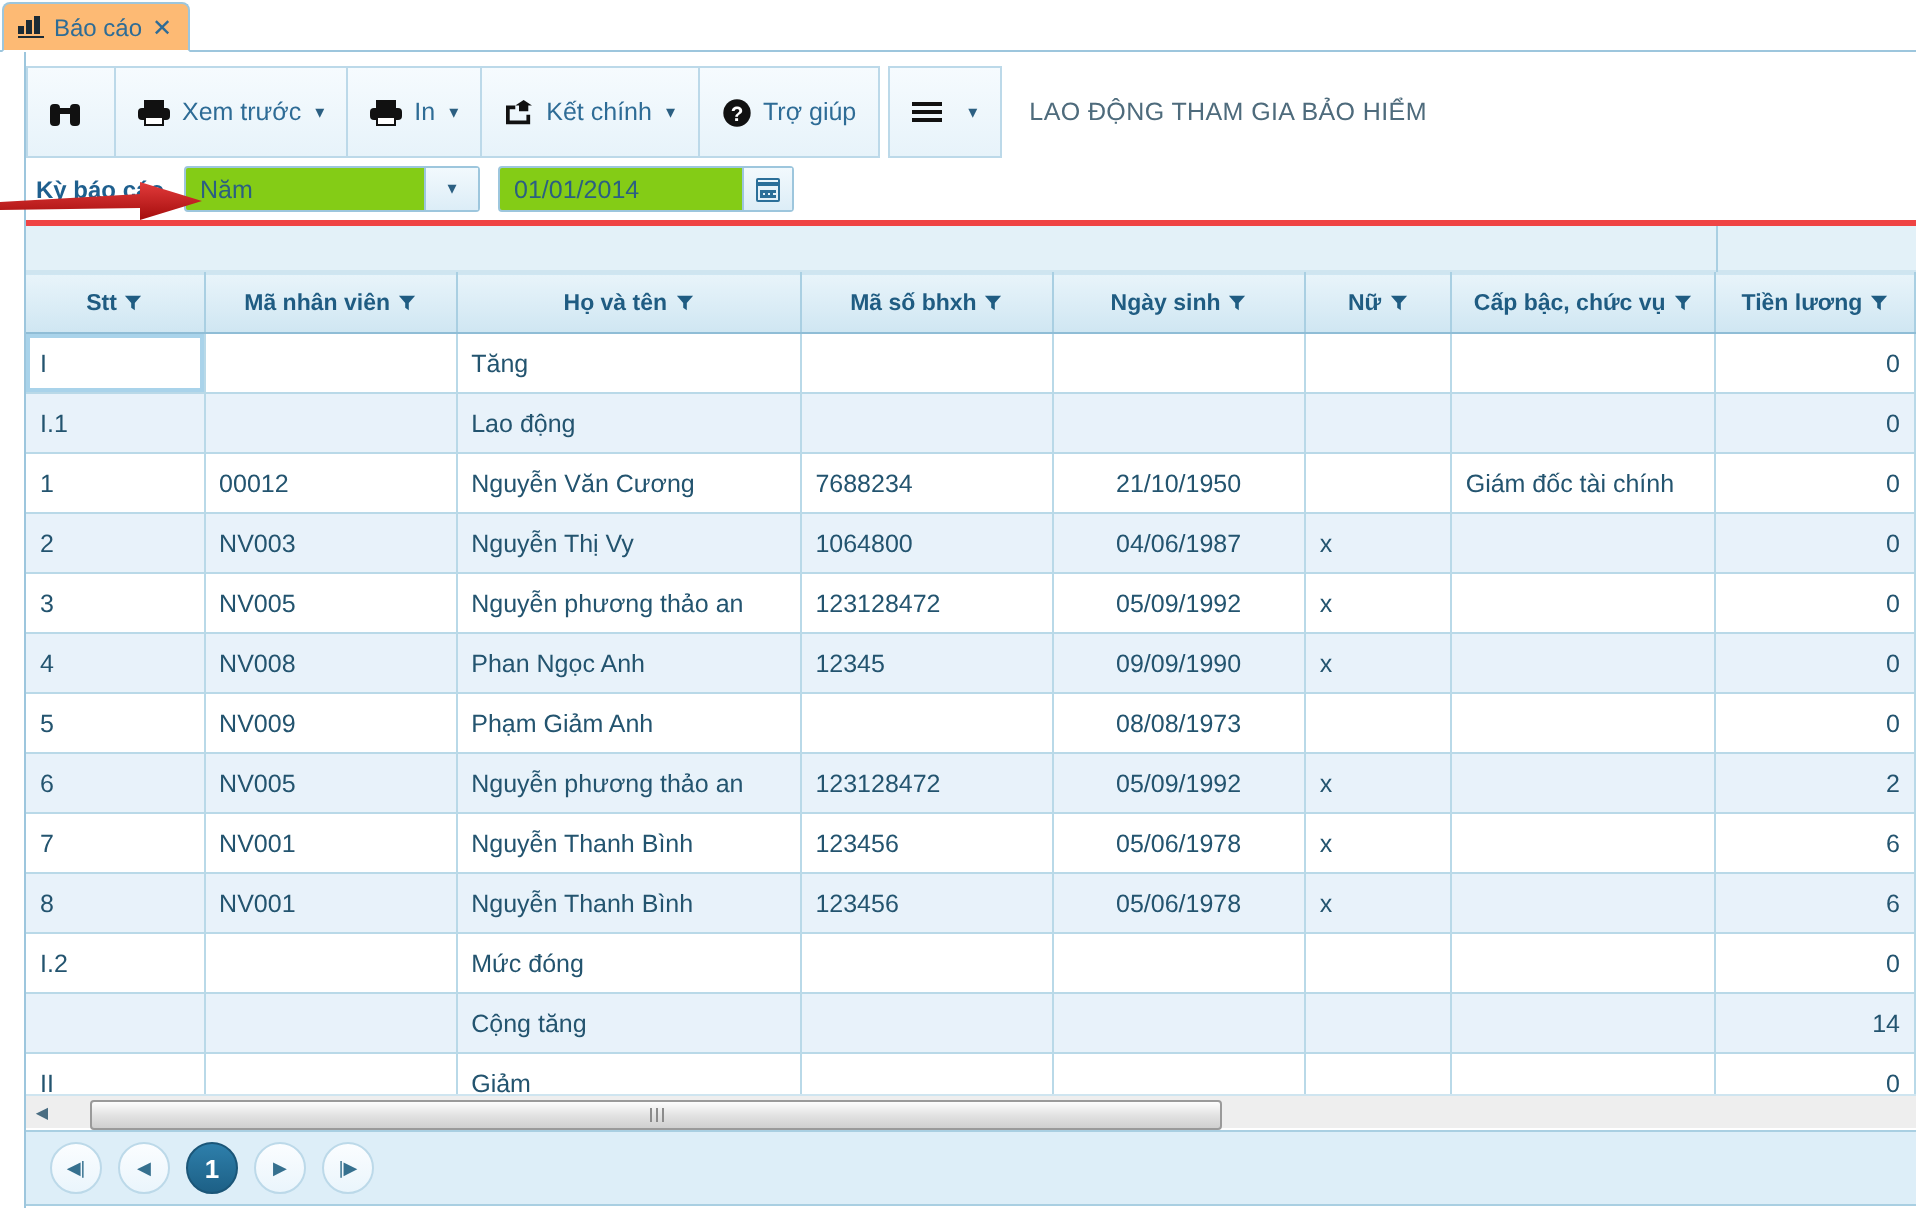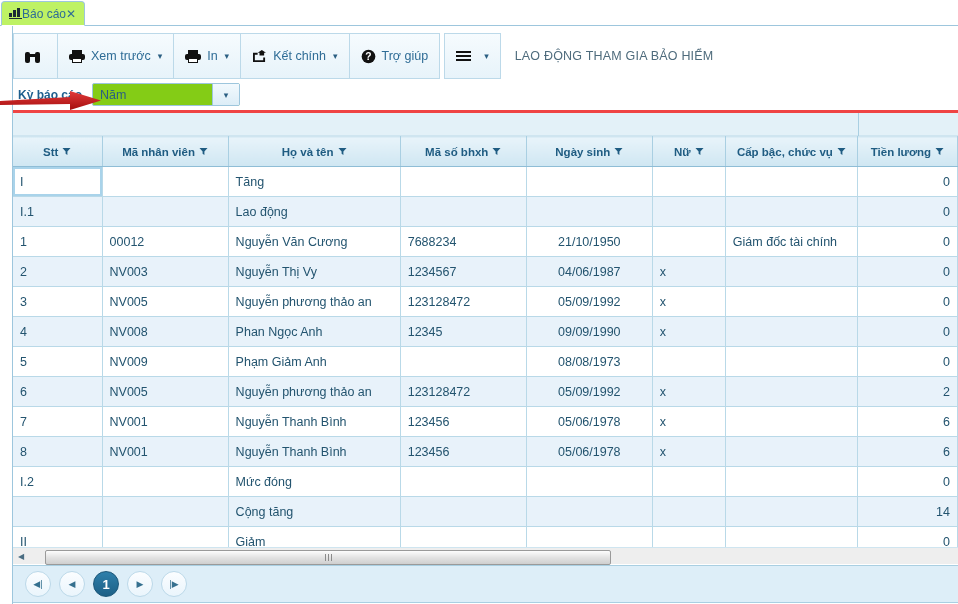--- a/index.html
+++ b/index.html
@@ -10,22 +10,22 @@
     font-size:12px;color:#2b5f82;
     -webkit-font-smoothing:antialiased;
   }
   .app{position:relative;width:958px;height:604px;box-sizing:border-box;}
 
   
   .tabstrip{position:absolute;left:0;top:0;width:958px;height:26px;background:#ffffff;}
   .tabstrip:after{content:"";position:absolute;left:0;right:0;bottom:0;height:1px;background:#9dc6dd;}
   .tab{
     position:absolute;left:1px;top:1px;height:25px;box-sizing:border-box;
-    display:flex;align-items:center;padding:0 8px 0 7px;
-    background:#bef264;border:1px solid #9dc6dd;border-bottom:1px solid #ffffff;
+    display:flex;align-items:center;gap:5px;padding:0 8px 0 7px;
+    background:#fdba74;border:1px solid #9dc6dd;border-bottom:1px solid #ffffff;
     border-radius:4px 4px 0 0;z-index:3;
   }
   .tab .tab-label{font-size:12px;color:#2e6c96;white-space:nowrap;}
   .tab .tab-close{font-size:12px;color:#2e6c96;line-height:1;cursor:pointer;}
   .icon-barchart{display:inline-block;width:13px;height:11px;position:relative;}
   .icon-barchart i{position:absolute;bottom:2px;width:3px;background:#1b2b35;display:block;}
   .icon-barchart i:nth-child(1){left:0;height:4px;}
   .icon-barchart i:nth-child(2){left:4px;height:7px;}
   .icon-barchart i:nth-child(3){left:8px;height:9px;}
   .icon-barchart u{position:absolute;left:0;bottom:0;width:13px;height:1.5px;background:#1b2b35;display:block;}
@@ -233,20 +233,26 @@
   </div>
 
   <div class="filterbar">
     <span class="fb-label">Kỳ báo cáo</span>
 
     <div class="fld sel">
       <span class="val">Năm</span>
       <span class="drop">▾</span>
     </div>
 
+    <div class="fld dt">
+      <span class="val">01/01/2014</span>
+      <span class="cal">
+          <span class="ic-cal"></span>
+        </span>
+    </div>
 
   </div>
 
   <div class="grid">
     <div class="groupband">
       <div class="divider"></div>
     </div>
     <table class="tbl">
       <colgroup>
         <col style="width:89px">
@@ -354,21 +360,21 @@
             <td>7688234</td>
             <td class="c-ctr">21/10/1950</td>
             <td></td>
             <td>Giám đốc tài chính</td>
             <td class="c-num">0</td>
           </tr>
           <tr class="r-even">
             <td>2</td>
             <td>NV003</td>
             <td>Nguyễn Thị Vy</td>
-            <td>1234567</td>
+            <td>1064800</td>
             <td class="c-ctr">04/06/1987</td>
             <td>x</td>
             <td></td>
             <td class="c-num">0</td>
           </tr>
           <tr class="r-odd">
             <td>3</td>
             <td>NV005</td>
             <td>Nguyễn phương thảo an</td>
             <td>123128472</td>

